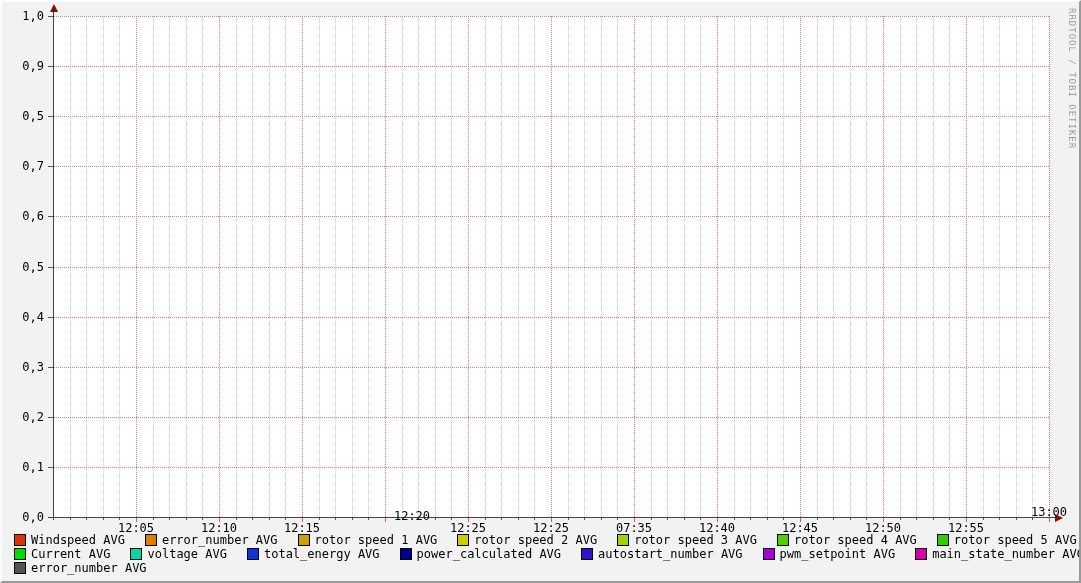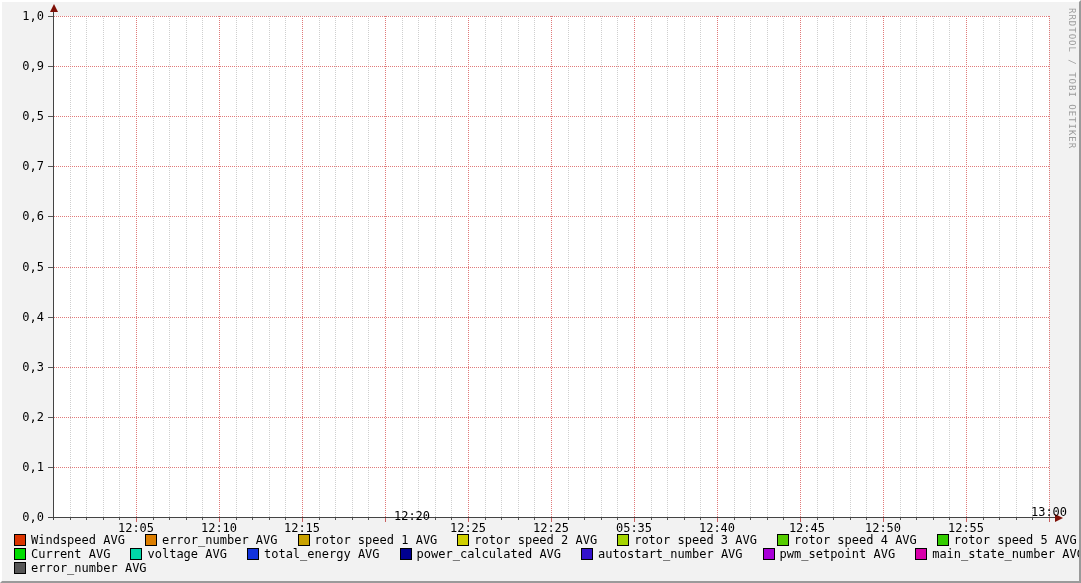--- a/index.html
+++ b/index.html
@@ -199,23 +199,23 @@
       <div class="axis-label y-label" style="left: 8px; top: 358.7px; width: 34px;">0,3</div>
       <div class="axis-label y-label" style="left: 8px; top: 408.8px; width: 34px;">0,2</div>
       <div class="axis-label y-label" style="left: 8px; top: 458.9px; width: 34px;">0,1</div>
       <div class="axis-label y-label" style="left: 8px; top: 509px; width: 34px;">0,0</div>
       <div class="axis-label x-label" style="left: 109px; top: 520px; width: 50px;">12:05</div>
       <div class="axis-label x-label" style="left: 192px; top: 520px; width: 50px;">12:10</div>
       <div class="axis-label x-label" style="left: 275px; top: 520px; width: 50px;">12:15</div>
       <div class="axis-label x-label" style="left: 358px; top: 508px; width: 50px; margin-left: 27px;">12:20</div>
       <div class="axis-label x-label" style="left: 441px; top: 520px; width: 50px;">12:25</div>
       <div class="axis-label x-label" style="left: 524px; top: 520px; width: 50px;">12:25</div>
-      <div class="axis-label x-label" style="left: 607px; top: 520px; width: 50px;">05:35</div>
+      <div class="axis-label x-label" style="left: 607px; top: 520px; width: 50px;">07:35</div>
       <div class="axis-label x-label" style="left: 690px; top: 520px; width: 50px;">12:40</div>
-      <div class="axis-label x-label" style="left: 773px; top: 520px; width: 50px; text-align: right;">12:45</div>
+      <div class="axis-label x-label" style="left: 773px; top: 520px; width: 50px;">12:45</div>
       <div class="axis-label x-label" style="left: 856px; top: 520px; width: 50px;">12:50</div>
       <div class="axis-label x-label" style="left: 939px; top: 520px; width: 50px;">12:55</div>
       <div class="axis-label x-label" style="left: 1022px; top: 504px; width: 50px;">13:00</div>
     </div>
   <div id="watermark">RRDTOOL / TOBI OETIKER</div>
   <div id="legend">
       <div class="legend-row">
         <div class="legend-item">
           <div class="legend-swatch" style="background: rgb(220, 52, 0);"></div>
           <div class="legend-label">Windspeed AVG</div>

